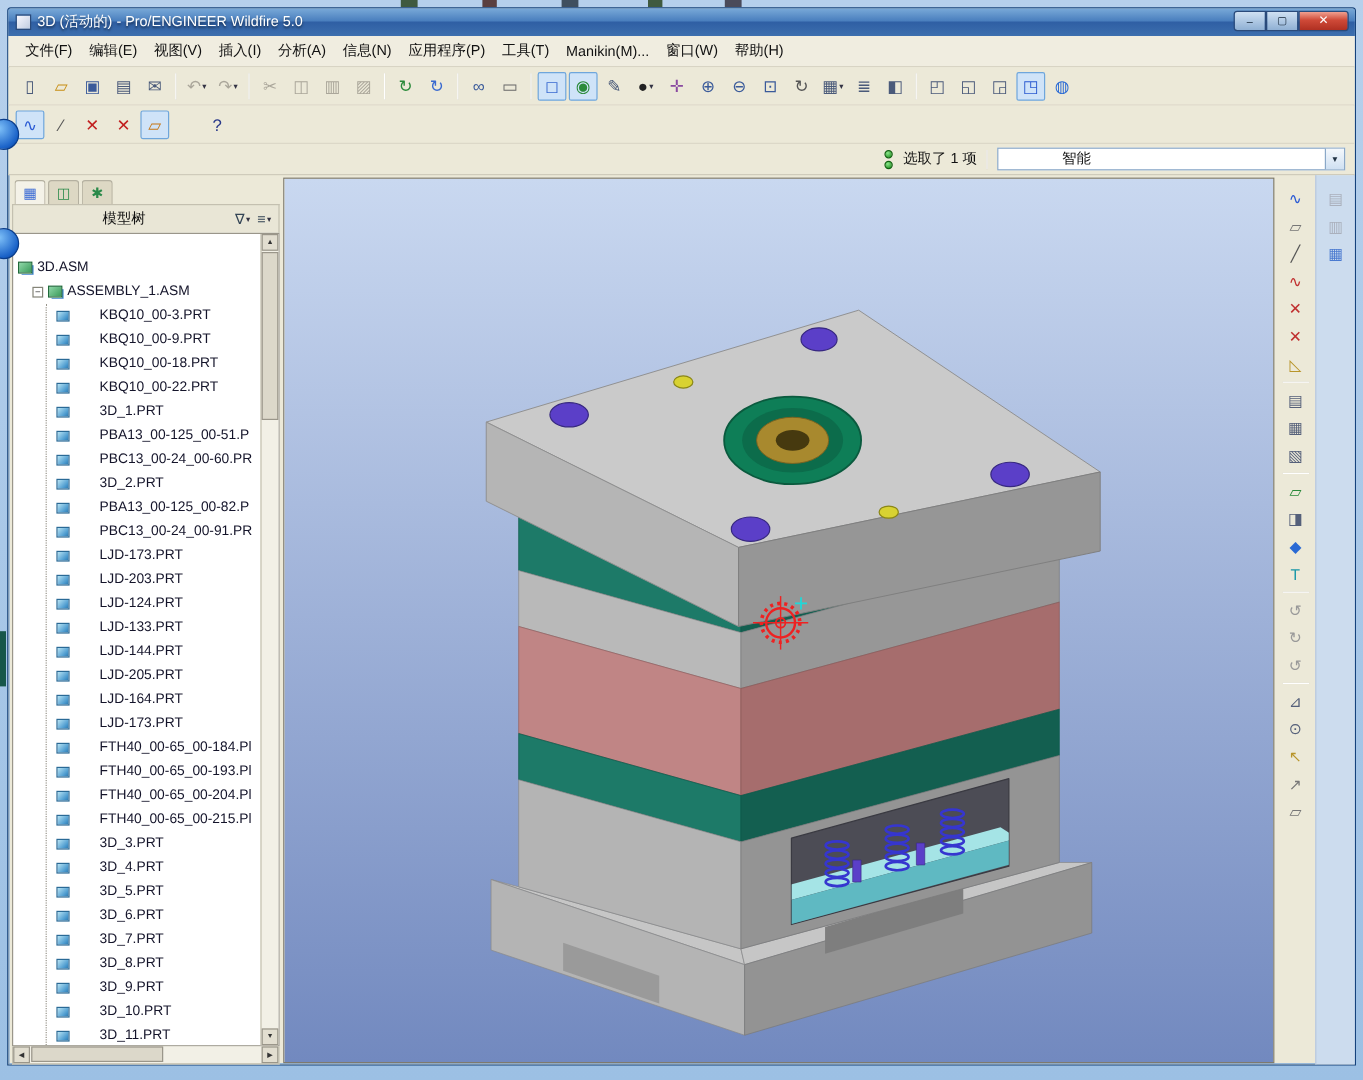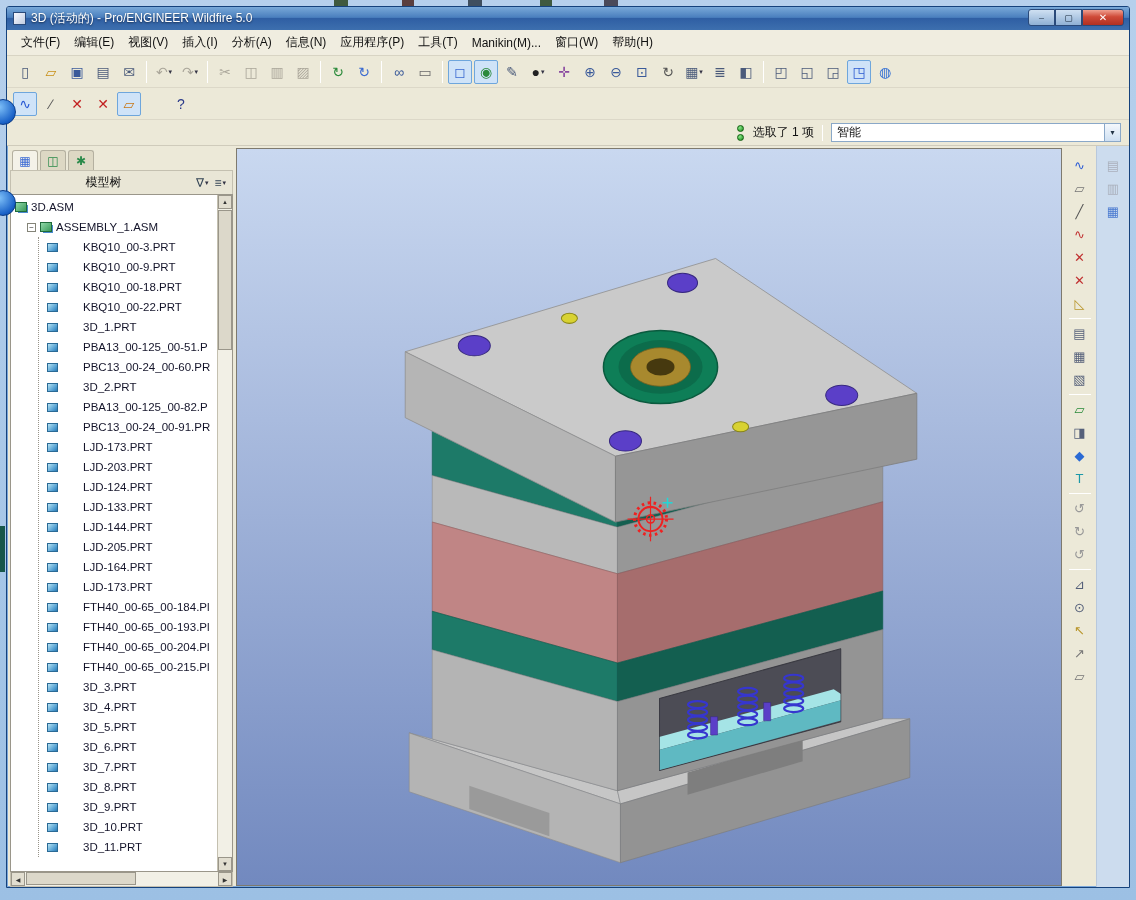--- a/index.html
+++ b/index.html
@@ -49,21 +49,21 @@
 
   .statusrow { height:26px; flex:none; display:flex; align-items:center; justify-content:flex-end;
     gap:8px; padding:0 6px; background:#ece9d8; border-bottom:1px solid #cfcbbb; }
   .sel-icon { width:9px; display:flex; flex-direction:column; align-items:center; gap:2px; }
   .sel-icon i { width:7px; height:7px; border-radius:50%;
     background:radial-gradient(circle at 35% 30%,#8ae88a,#1a8a1a); border:1px solid #0f5f0f; }
   .sel-text { font-size:12px; color:#111; }
   .vline { width:1px; height:16px; background:#b8b4a4; border-right:1px solid #fff; }
   .combo { width:290px; height:19px; background:#fff; border:1px solid #8aa8c8;
     display:flex; align-items:center; margin-right:2px; }
-  .combo-text { flex:1; font-size:12px; color:#111; padding:0 5px; }
+  .combo-text { flex:1; font-size:12px; color:#111; padding:0 5px;margin-left:48px; }
   .combo-btn { width:16px; height:100%; flex:none; display:flex; align-items:center; justify-content:center;
     background:linear-gradient(#f4f8fc,#cfe0f2); border-left:1px solid #8aa8c8; }
   .combo-btn::after { content:"▾"; font-size:8px; color:#234; }
 
   .client { flex:1; display:flex; min-height:0; }
 
   
   .panel { width:228px; flex:none; display:flex; flex-direction:column; padding:2px 2px 0 3px; }
   .ptabs { height:22px; flex:none; display:flex; gap:2px; align-items:flex-end; padding-left:2px; }
   .ptab { width:26px; height:20px; display:flex; align-items:center; justify-content:center;
@@ -71,21 +71,21 @@
   .ptab.active { background:#f4f2e8; }
   .ptab .glyph { font-size:12px; }
   .phead { height:24px; flex:none; display:flex; align-items:center; padding:0 3px;
     background:#e9e6d6; border:1px solid #c4c0b0; border-bottom:none; }
   .ptitle { font-size:12px; color:#111; flex:1;text-align:center; }
   .phbtn { height:18px; display:flex; align-items:center; padding:0 2px; border:1px solid transparent; }
   .phbtn .glyph { font-size:12px; color:#345; }
   .phbtn::after { content:"▾"; font-size:7px; color:#334; margin-left:1px; }
 
   .treewrap { flex:1; display:flex; min-height:0; border:1px solid #9a968a; background:#fff; }
-  .tree { flex:1; overflow:hidden; padding-top:2px; }
+  .tree { flex:1; overflow:hidden; padding-top:2px;margin-top:16px; }
   .trow { height:20px; display:flex; align-items:center; gap:4px;
     font-size:11.5px; color:#14142a; white-space:nowrap; overflow:hidden; }
   .exp { width:9px; height:9px; flex:none; border:1px solid #848478; background:#fff;
     font-size:8px; line-height:7px; text-align:center; color:#333; }
   .ticon { flex:none; }
   .ticon.part { width:11px; height:9px;
     background:linear-gradient(135deg,#b8e4f4,#4e9cd0 70%,#2f7ab0); border:1px solid #2a6a96; }
   .ticon.asm { width:12px; height:10px;
     background:linear-gradient(135deg,#8fd8a8,#3a9a5a); border:1px solid #1f6a3a;
     box-shadow:2px 2px 0 -1px #4a8ad0; }

